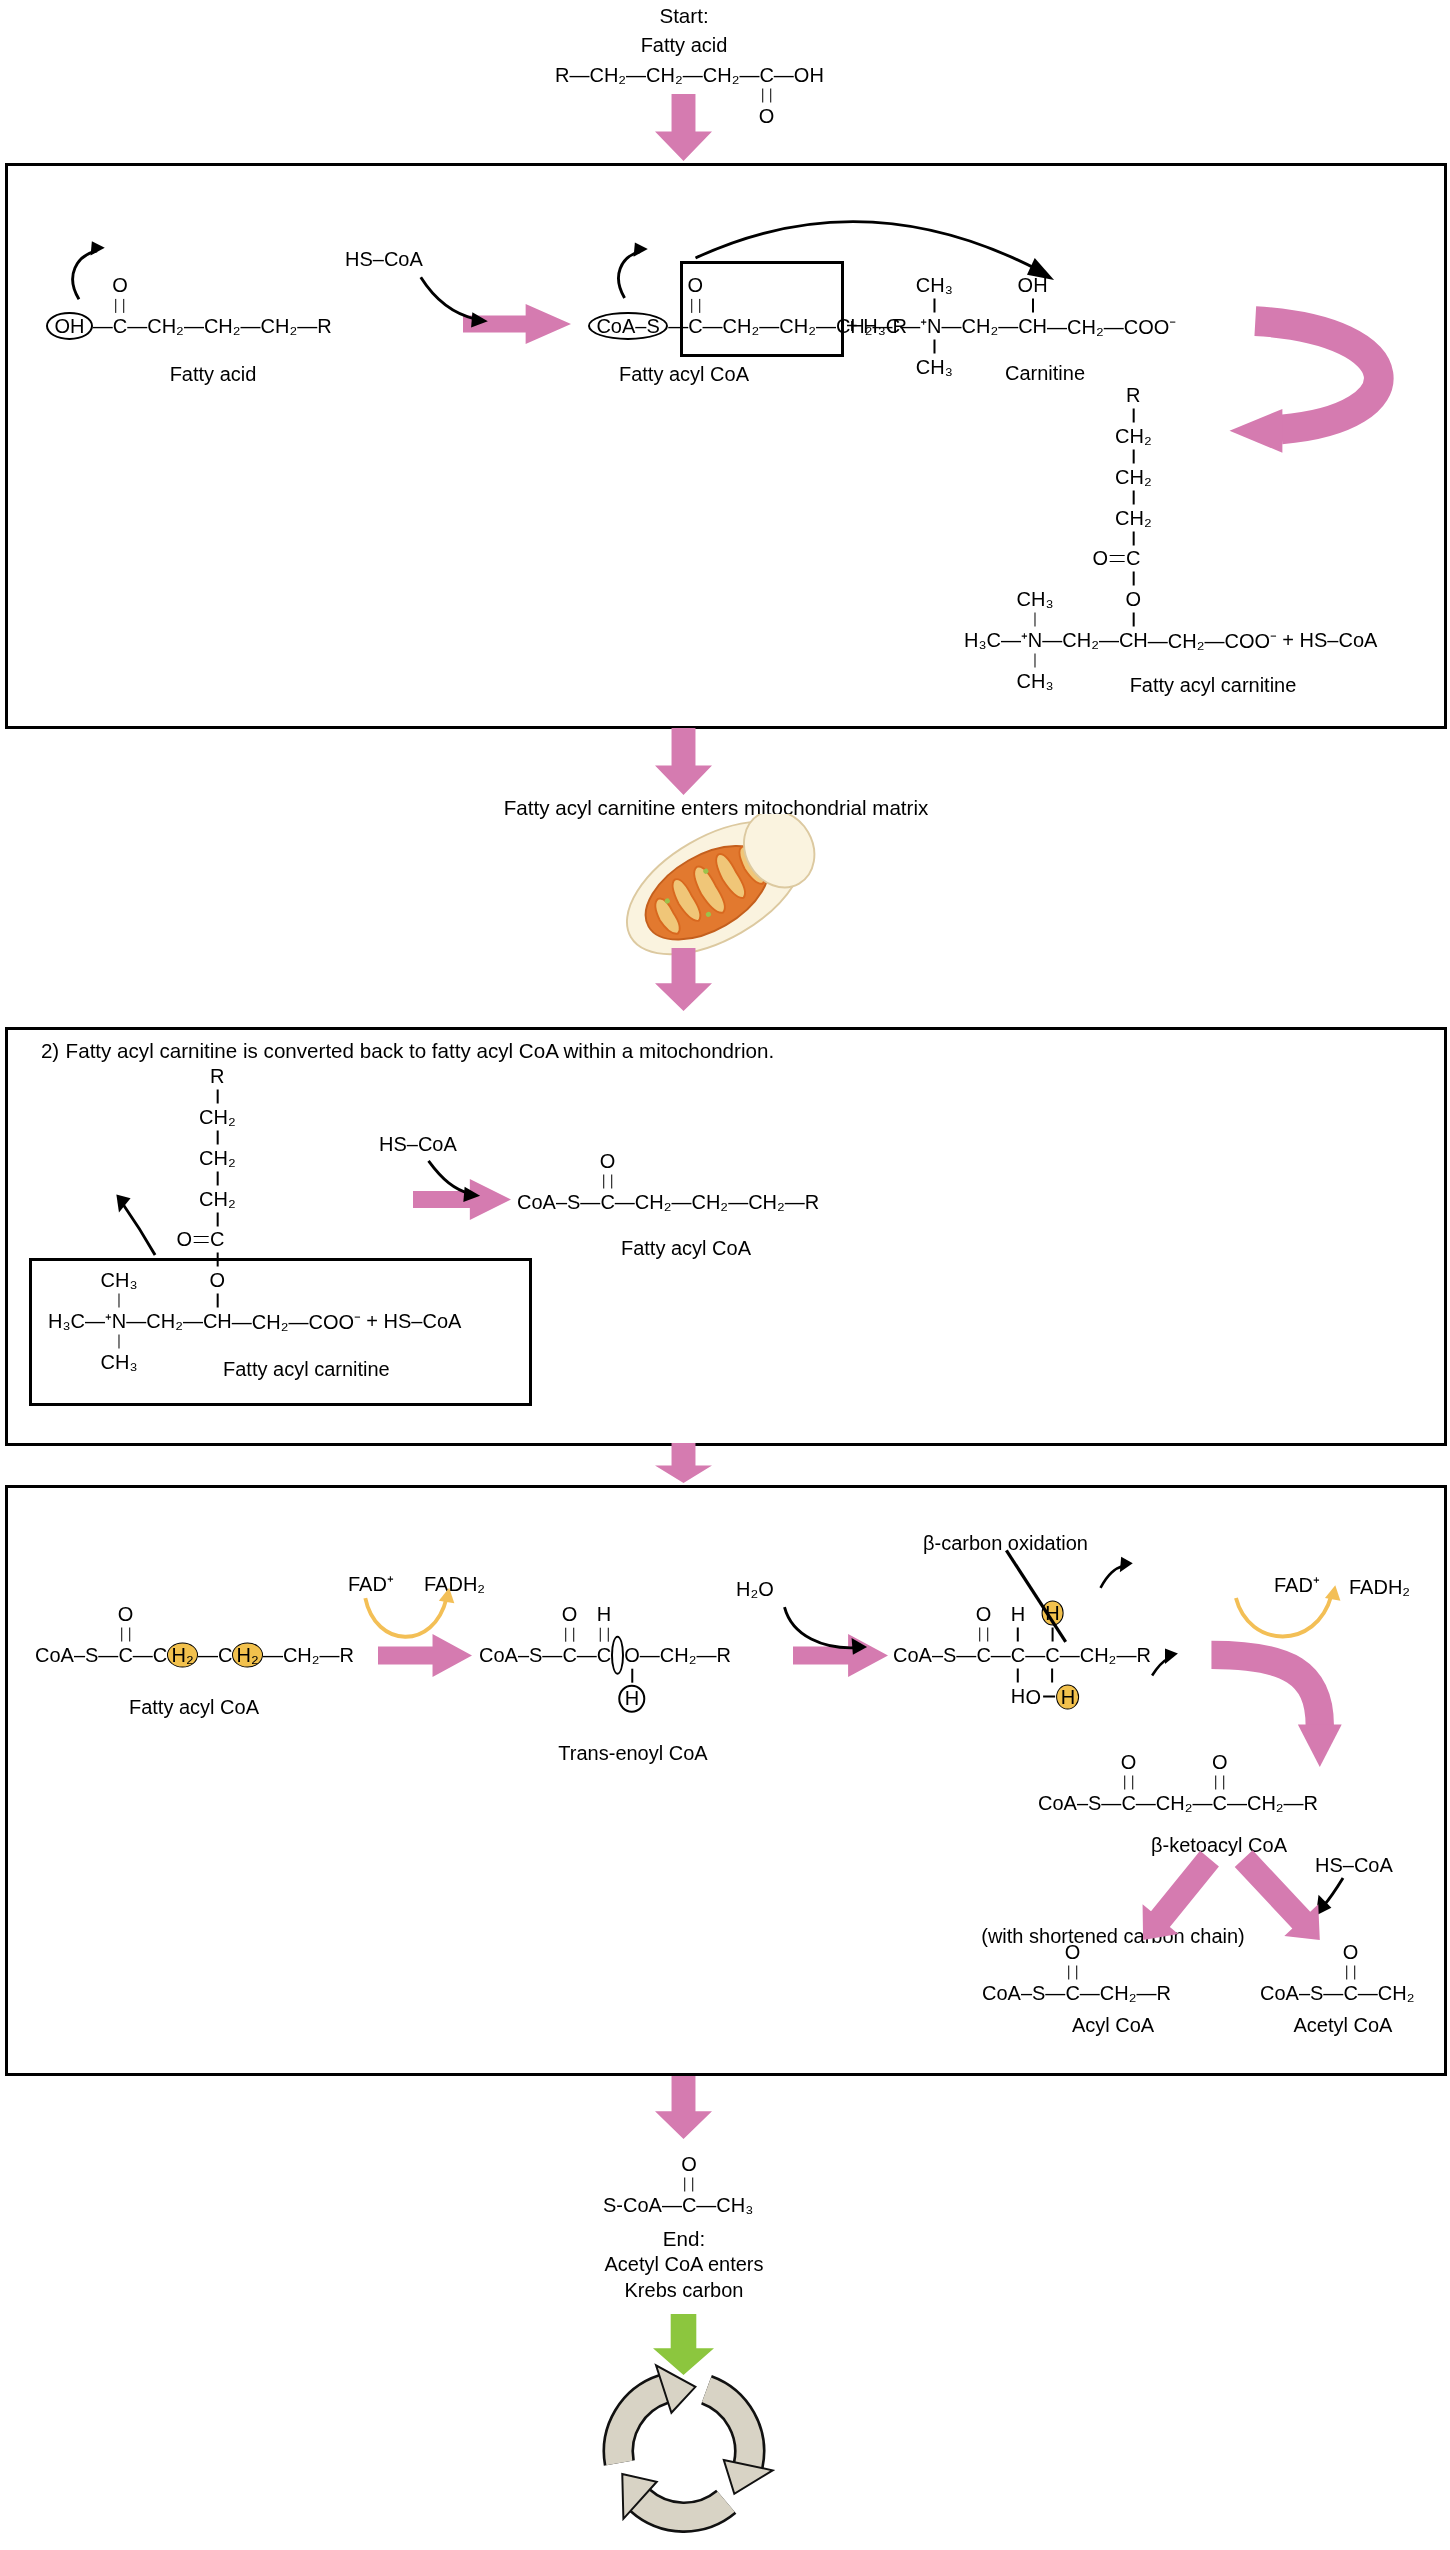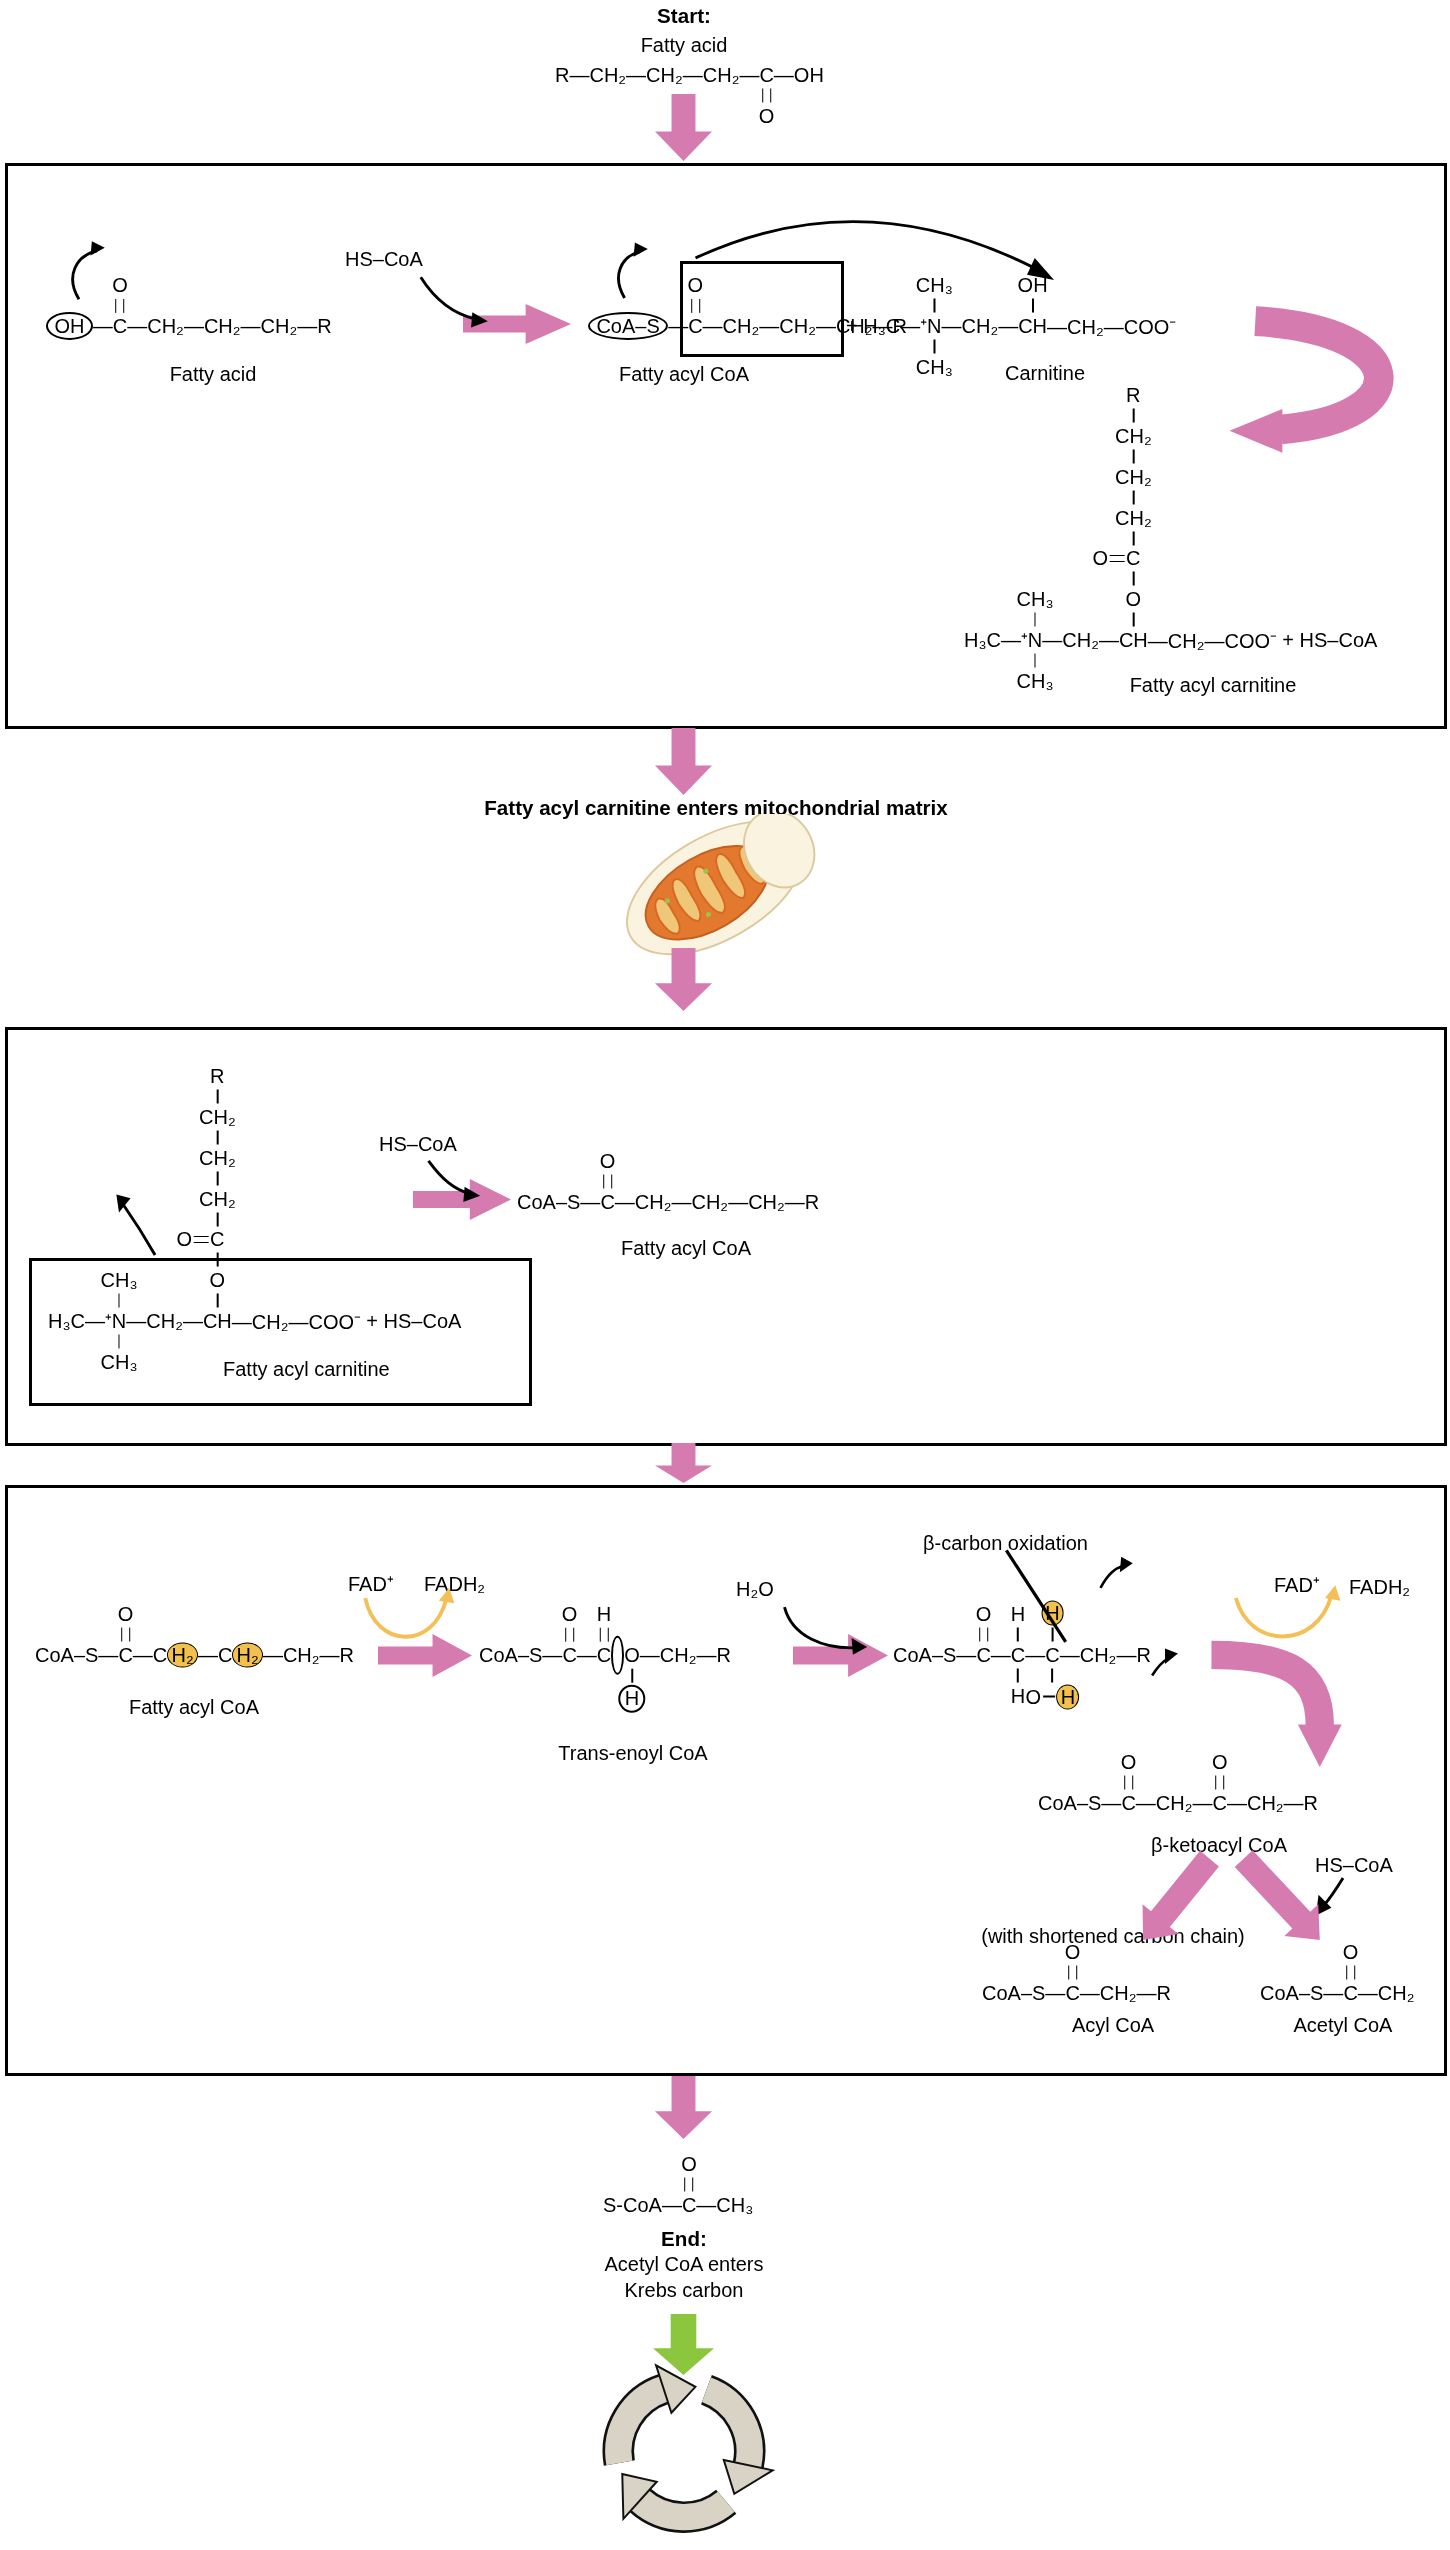--- a/index.html
+++ b/index.html
@@ -1,21 +1,21 @@
 <!DOCTYPE html>
 <html style="font-size:10.3px"><head>
 <meta charset="utf-8">
 <style>
   html,body{margin:0;padding:0;background:#fff;}
   #canvas{position:relative;width:1451px;height:2550px;background:#fff;overflow:hidden;
           font-family:"Liberation Sans",sans-serif;font-size:20px;color:#000;}
   .t{position:absolute;transform:translate(-50%,-50%);white-space:pre;}
   .tl{position:absolute;transform:translateY(-50%);white-space:pre;}
   .row{position:absolute;display:flex;align-items:center;transform:translateY(-50%);white-space:pre;}
-  .b{font-weight:bold;}
+  .b{font-weight:normal;}
   .hd{font-size:20.6px;}
   .hd .b{margin-right:6.4px;}
   .atom{position:relative;display:inline-block;text-align:center;}
   .up{position:absolute;left:50%;bottom:100%;transform:translateX(-50%);display:flex;flex-direction:column;align-items:center;}
   .dn{position:absolute;left:50%;top:100%;transform:translateX(-50%);display:flex;flex-direction:column;align-items:center;}
   .db{width:7px;height:14px;border-left:1.9px solid #000;border-right:1.9px solid #000;margin:1.9px 0;}
   .sb{width:1.9px;height:14px;background:#000;margin:1.9px 0;}
   .dbh{height:5.8px;width:15.5px;border-top:1.9px solid #000;border-bottom:1.9px solid #000;margin:0 1.3px;}
   .hline{width:11.6px;height:1.9px;background:#000;margin:0 1.9px;}
   .circ{border:2.6px solid #000;border-radius:50%;padding:0.6px 6.4px;display:inline-block;}
@@ -85,20 +85,23 @@
       <ellipse cx="286" cy="112" rx="52" ry="62" fill="#faf3df" stroke="#dcc9a0" stroke-width="3"></ellipse>
       <circle cx="95" cy="95" r="4" fill="#9bc24b"></circle>
         <circle cx="170" cy="85" r="4" fill="#9bc24b"></circle>
         <circle cx="140" cy="145" r="4" fill="#9bc24b"></circle>
     </g>
   </svg>
 
   <div class="arrD" style="left:655px;top:948px;width:57px;height:63px"></div>
 
   <div class="box" style="left:5.2px;top:1027px;width:1436px;height:413px"></div>
+  <div class="tl hd" style="left:18px;top:1051px">
+    <span class="b">2)</span><span>Fatty acyl carnitine is converted back to fatty acyl CoA within a mitochondrion.</span>
+  </div>
 
   <div class="ibox" style="left:29px;top:1258px;width:497px;height:142px"></div>
   <div class="row" style="left:48px;top:1321px">
     <span>H₃C—</span><span>⁺</span><span class="atom"><span class="up"><span>CH₃</span><span class="sb"></span></span><span class="dn"><span class="sb"></span><span>CH₃</span></span><span>N</span></span><span>—CH₂—</span><span class="atom"><span class="up"><span>R</span><span class="sb"></span><span>CH₂</span><span class="sb"></span><span>CH₂</span><span class="sb"></span><span>CH₂</span><span class="sb"></span><span class="ocrow"><span class="ocleft"><span>O</span><span class="dbh"></span></span><span>C</span></span><span class="sb"></span><span>O</span><span class="sb"></span></span><span>CH</span></span><span>—CH₂—COO⁻</span><span> + HS–CoA</span>
   </div>
   <div class="tl" style="left:223px;top:1369px">Fatty acyl carnitine</div>
 
   <div class="tl" style="left:379px;top:1144px">HS–CoA</div>
   <div class="arrR" style="left:413px;top:1179px;width:98px;height:41px"></div>
   <div class="row" style="left:517px;top:1202px">

